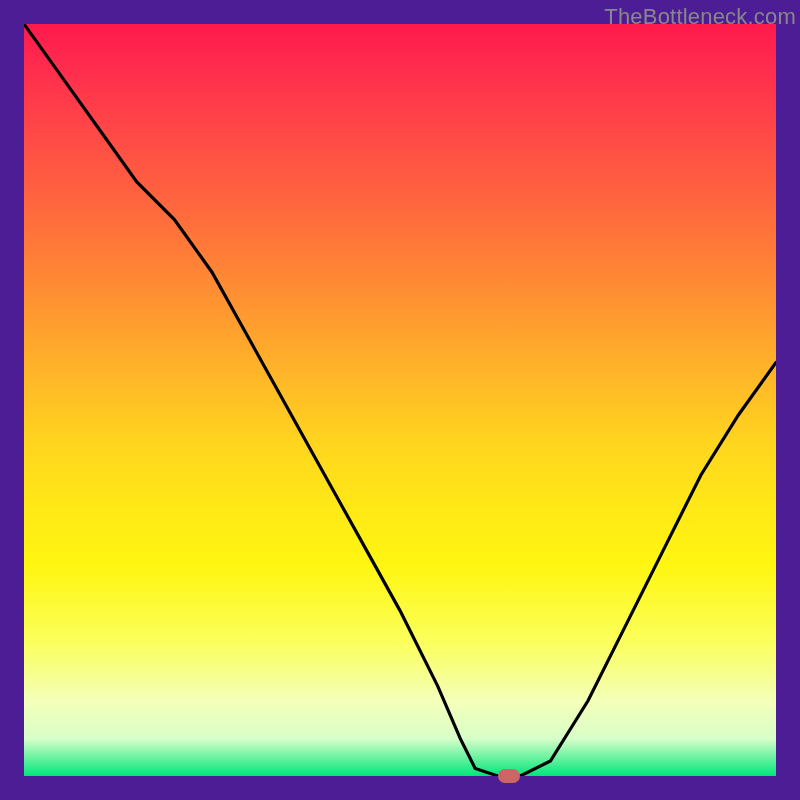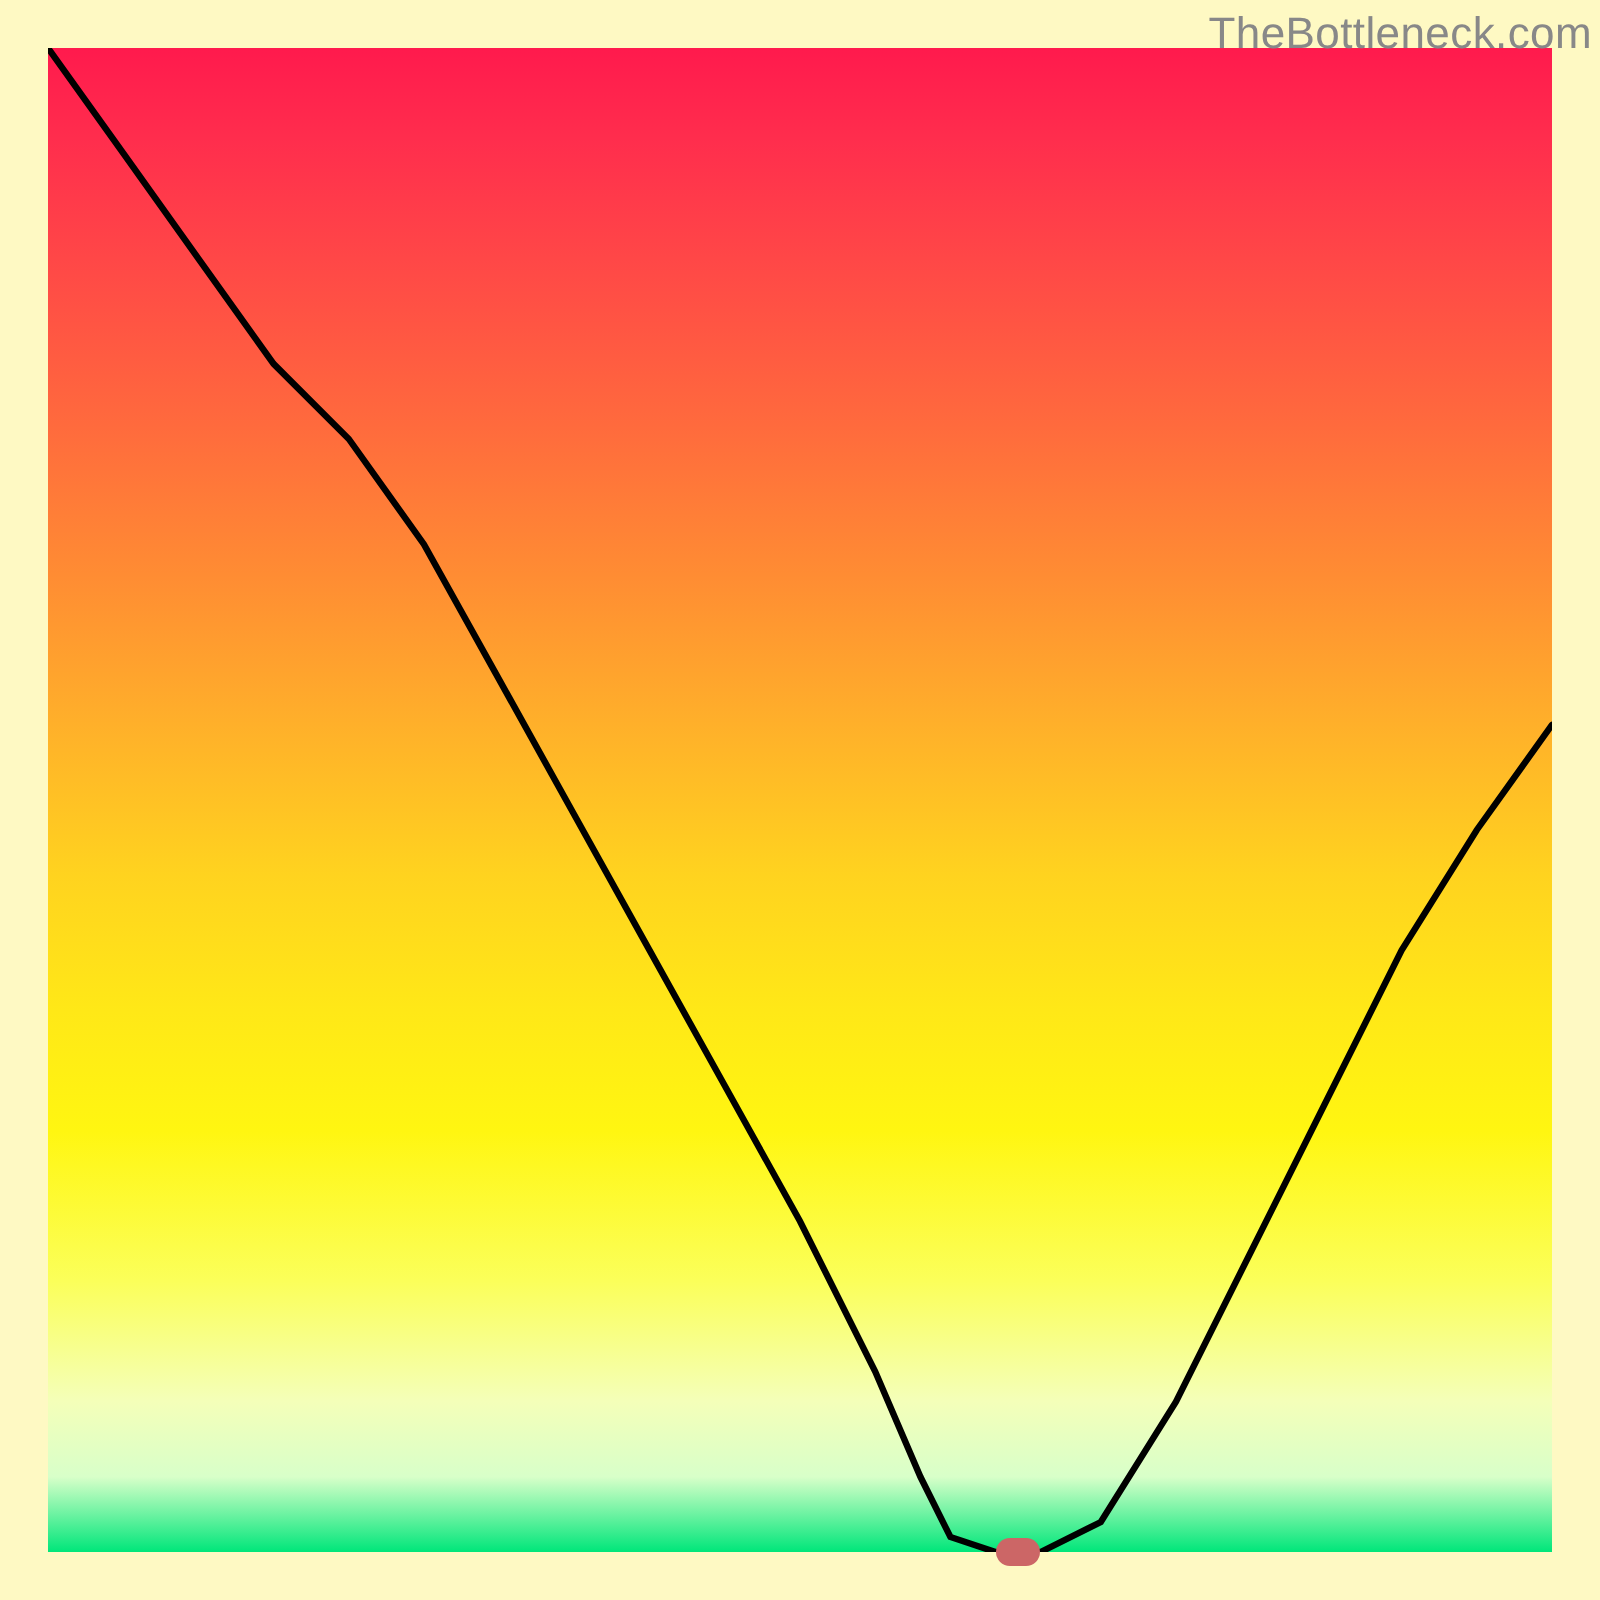--- a/index.html
+++ b/index.html
@@ -8,21 +8,21 @@
     width: 800px;
     height: 800px;
     background: #000;
     overflow: hidden;
     font-family: Arial, Helvetica, sans-serif;
   }
   .frame {
     position: relative;
     width: 800px;
     height: 800px;
-    background: #fef9c3;
+    background: #4c1d95;
   }
   .plot-area {
     position: absolute;
     left: 24px;
     top: 24px;
     width: 752px;
     height: 752px;
     background: linear-gradient(to bottom,
       #ff1a4d 0%,
       #ff2d4d 6%,

